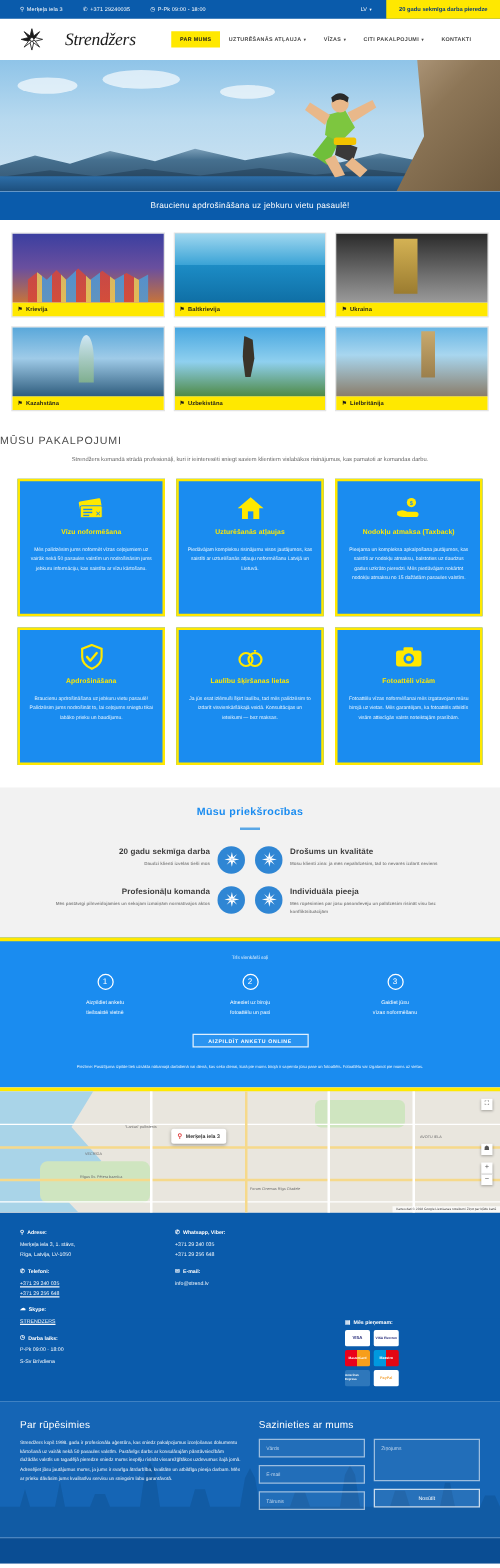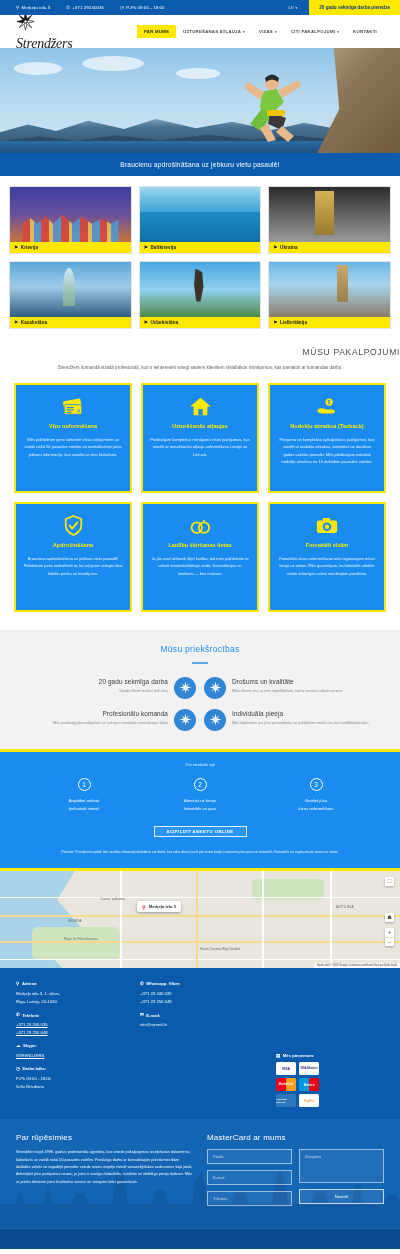--- a/index.html
+++ b/index.html
@@ -43,21 +43,21 @@
   }
 
   
   .header {
     height: 33px;
     background: #fff;
     display: flex;
     align-items: center;
     padding: 0 16px;
   }
-  .logo-wrap { display: flex; align-items: flex-start; gap: 5px; flex-direction: column; }
+  .logo-wrap { display: flex; align-items: flex-end; gap: 17px; }
   .logo-mark { width: 19px; height: 19px; }
   .logo-text {
     font-family: "Liberation Serif", serif;
     font-style: italic;
     font-size: 14px;
     color: #1a1a1a;
     letter-spacing: -.2px;
   }
   .nav { margin-left: auto; display: flex; align-items: center; gap: 0; }
   .nav-item {
@@ -152,21 +152,21 @@
   .c-uzbekistana { background: linear-gradient(#49a7e0 0%, #8fd0ef 50%, #4f8a46 100%); }
   .c-uzbekistana::after{content:"";position:absolute;left:42%;top:12%;width:14%;height:60%;
     background:#3a3329;clip-path:polygon(30% 0,70% 10%,78% 55%,60% 100%,35% 100%,22% 50%);}
   .c-lielbritanija { background: linear-gradient(#69b6e4 0%, #a8d6ef 40%, #8a7d6a 100%); }
   .c-lielbritanija::after{content:"";position:absolute;left:56%;top:6%;width:9%;height:66%;
     background:linear-gradient(#c8a96d,#9b7f4c);}
 
   
   .services { padding: 12px 0 18px 0; background:#fff; }
   .sec-title {
-    text-align: right;
+    text-align: left;
     font-size: 8.5px;
     color: #4a4a4a;
     letter-spacing: .7px;
     margin-bottom: 7px;
   }
   .sec-sub {
     text-align: center;
     font-size: 4.6px;
     color: #666;
     line-height: 1.7;
@@ -194,21 +194,21 @@
     margin-bottom: 7px;
     letter-spacing: .1px;
   }
   .svc-text {
     color: #eaf6ff;
     font-size: 4px;
     line-height: 1.85;
   }
 
   
-  .advantages { background: #f2f2f2; padding: 14px 0 18px 0; }
+  .advantages { background: #f2f2f2; padding: 14px 0 18px 0; font-weight: bold; }
   .adv-title {
     text-align:center; color:#1a8cf0; font-size: 8.5px; letter-spacing:.3px;
   }
   .adv-divider { width: 16px; height: 2px; background: #5aa7e6; margin: 8px auto 13px auto; }
   .adv-grid {
     display: grid; grid-template-columns: 1fr 1fr; gap: 10px 8px;
     padding: 0 22px;
   }
   .adv-item { display: flex; align-items: flex-start; gap: 6px; }
   .adv-item.right { flex-direction: row; }
@@ -780,21 +780,21 @@
     </div>
   </div>
 </div>
 
 <div class="about">
   <div>
     <div class="ab-title">Par rūpēsimies</div>
     <div class="ab-text">Strendžers kopš 1998. gada ir profesionāla aģentūra, kas sniedz pakalpojumus izceļošanas dokumentu kārtošanā uz vairāk nekā 50 pasaules valstīm. Pastāvīgs darbs ar konsulārajām pārstāvniecībām dažādās valstīs un tagadējā pieredze sniedz mums iespēju risināt vissarežģītākos uzdevumus šajā jomā. Adresējiet jūsu jautājumus mums, ja jums ir svarīga ātrdarbība, kvalitāte un atbildīga pieeja darbam. Mēs ar prieku dāvāsim jums kvalitatīvu servisu un sniegsim labu garantāvotā.</div>
   </div>
   <div>
-    <div class="ab-title">MasterCard ar mums</div>
+    <div class="ab-title">Sazinieties ar mums</div>
     <div class="form-row">
       <div>
         <input class="fld" placeholder="Vārds" style="">
         <input class="fld" placeholder="E-mail" style="">
         <input class="fld" placeholder="Tālrunis" style="">
       </div>
       <div>
         <textarea class="fld msg" placeholder="Ziņojums" style=""></textarea>
         <button class="send-btn">Nosūtīt</button>
       </div>

